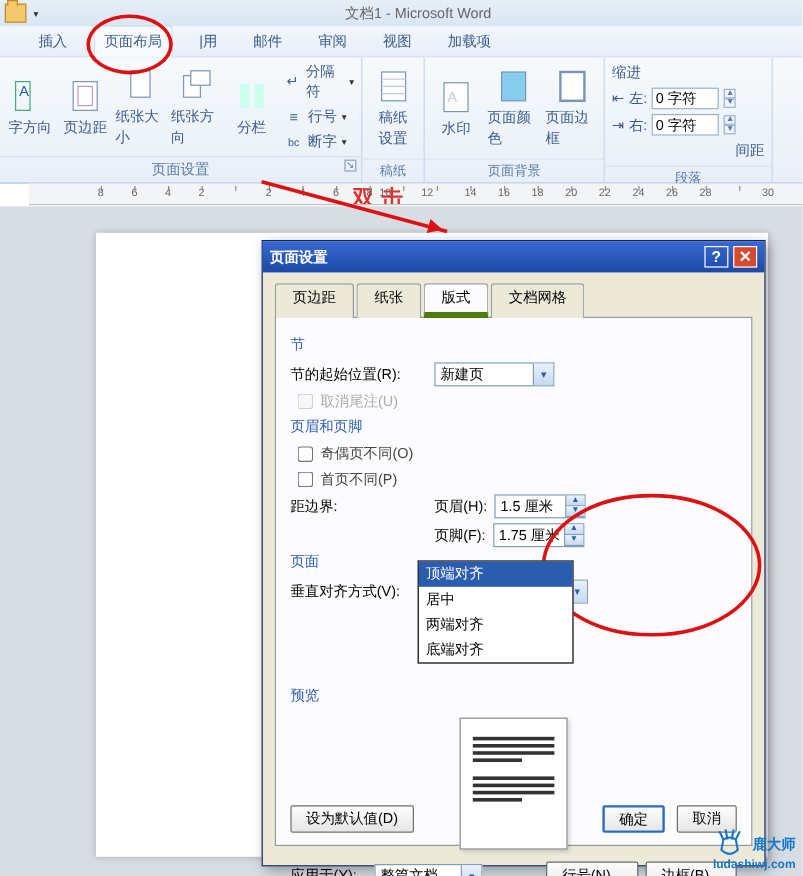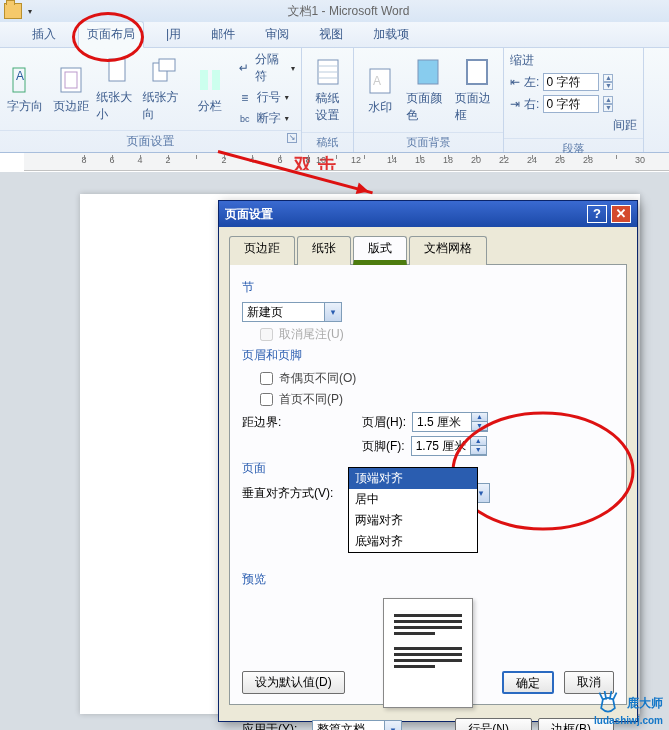--- a/index.html
+++ b/index.html
@@ -52,21 +52,21 @@
 .dlg-body { padding: 8px 10px 10px; }
 .dlg-tabs { display: flex; border-bottom: 1px solid #919b9c; }
 .dlg-tab { padding: 3px 14px; border: 1px solid #919b9c; border-bottom: none; background: #ece9d8; margin-right: 2px; cursor: pointer; border-radius: 3px 3px 0 0; position: relative; top: 1px; }
 .dlg-tab.active { background: #fcfcfe; border-bottom: 5px solid #4d7c0f; }
 .dlg-pane { border: 1px solid #919b9c; border-top: none; padding: 10px 12px; background: #fcfcfe; height: 440px; position: relative; }
 .fieldset-label { color: #2a5db0; margin: 4px 0 6px; }
 .row { display: flex; align-items: center; margin: 4px 0; }
 .row label { min-width: 120px; }
 .combo { border: 1px solid #7f9db9; background: #fff; height: 20px; display: inline-flex; align-items: center; min-width: 100px; padding: 0 4px; position: relative; }
 .combo .cb-arrow { position: absolute; right: 0; top: 0; width: 17px; height: 18px; background: linear-gradient(#eaf1fb,#c7d8ef); border-left: 1px solid #7f9db9; text-align: center; line-height: 18px; font-size: 9px; color: #4a6; color:#2a5db0; cursor:pointer;}
-.chk { display: flex; align-items: center; gap: 6px; margin: 4px 0 4px 18px; color: #444; }
+.chk { display: flex; align-items: center; gap: 6px; margin: 4px 0 4px 6px; color: #444; }
 .chk input { width: 13px; height: 13px; }
 .numbox { border: 1px solid #7f9db9; width: 76px; height: 20px; background: #fff; display: inline-flex; align-items: center; padding: 0 4px; position: relative; }
 .numbox .ctrl { position: absolute; right: 0; top: 0; width: 16px; height: 18px; display: flex; flex-direction: column; }
 .numbox .ctrl span { flex: 1; background: linear-gradient(#eaf1fb,#c7d8ef); border-left: 1px solid #7f9db9; border-bottom: 1px solid #7f9db9; font-size: 7px; text-align: center; line-height: 8px; color: #2a5db0; cursor: pointer; }
 .preview-box { width: 90px; height: 110px; border: 1px solid #888; margin: 10px auto; background: #fff; box-shadow: 2px 2px 4px rgba(0,0,0,.2); padding: 12px 10px; }
 .preview-box .ln { height: 3px; background: #333; margin: 3px 0; }
 .dlg-buttons { position: absolute; bottom: 10px; left: 12px; right: 12px; display: flex; align-items: flex-end; gap: 10px; }
 .btn { border: 1px solid #6d6d6d; background: linear-gradient(#fdfdfd,#e6e6e6); padding: 2px 12px; height: 23px; cursor: pointer; border-radius: 2px; }
 .btn.primary { border: 2px solid #2a6ac1; }
 .flex-sp { flex: 1; }
@@ -310,20 +310,21 @@
     <div class="dlg-tabs">
       <div class="dlg-tab">页边距</div>
       <div class="dlg-tab">纸张</div>
       <div class="dlg-tab active">版式</div>
       <div class="dlg-tab">文档网格</div>
     </div>
     <div class="dlg-pane">
 
       <div class="fieldset-label">节</div>
       <div class="row">
+        <label>节的起始位置(R):</label>
         <div class="combo" style="min-width:100px">
           <span>新建页</span>
           <span class="cb-arrow">▾</span>
         </div>
       </div>
       <div class="chk" style="color:#aaa">
         <input type="checkbox" disabled="" style="">
         <span>取消尾注(U)</span>
       </div>
 

